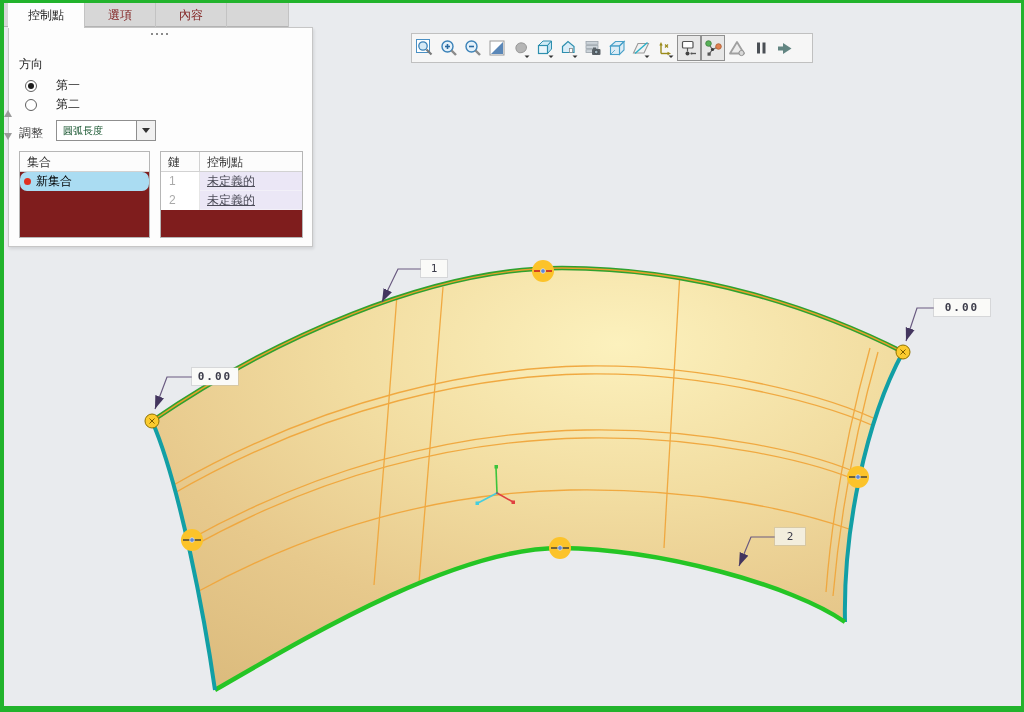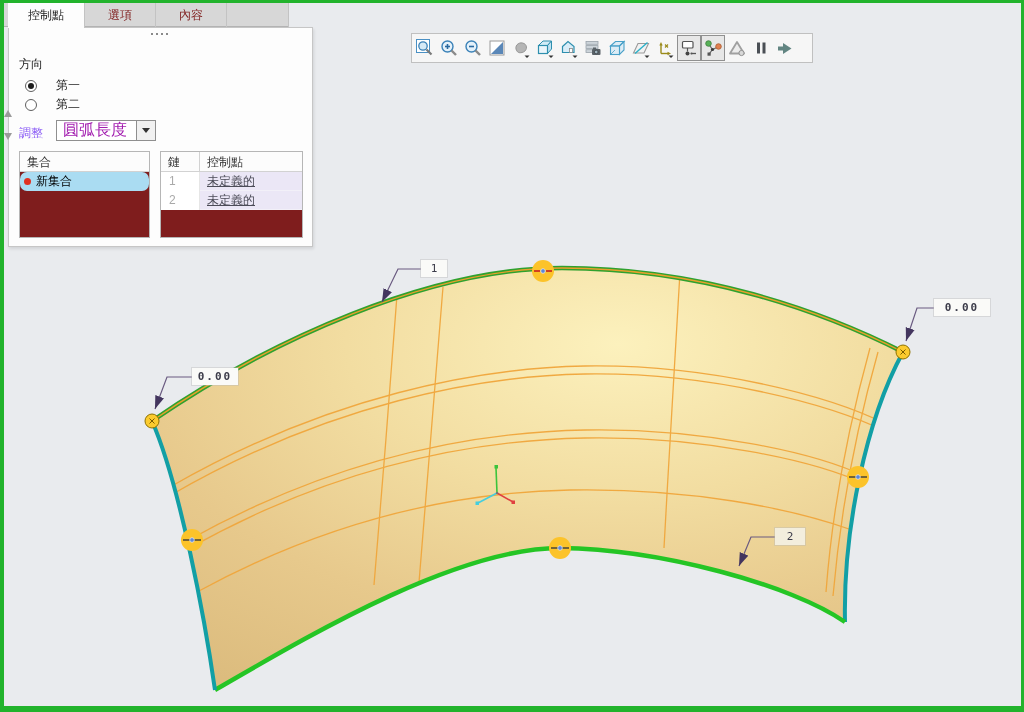--- a/index.html
+++ b/index.html
@@ -23,24 +23,24 @@
 
   
   .panel{position:absolute;left:8px;top:27px;width:305px;height:220px;background:#fdfdfd;
          border:1px solid #c6c6c6;box-sizing:border-box;box-shadow:1px 2px 3px rgba(0,0,0,.10);z-index:20;}
   .dots{position:absolute;left:142px;top:5px;display:flex;gap:3px;}
   .dots i{width:2px;height:2px;background:#8a8a8a;display:block;}
   .dir-label{position:absolute;left:10px;top:28px;font-size:12px;color:#222;}
   .radio-row{position:absolute;left:16px;display:flex;align-items:center;gap:19px;font-size:12px;color:#222;}
   .radio{width:12px;height:12px;border:1px solid #5f5f5f;border-radius:50%;background:#fff;position:relative;box-sizing:border-box;}
   .radio.sel::after{content:"";position:absolute;left:2px;top:2px;width:6px;height:6px;background:#1c1c1c;border-radius:50%;}
-  .adjust-label{position:absolute;left:10px;top:97px;font-size:12px;color:#8b5cf6;}
+  .adjust-label{position:absolute;left:10px;top:97px;font-size:12px;color:#404040;}
   .combo{position:absolute;left:47px;top:92px;width:100px;height:21px;border:1px solid #8f8f8f;background:#fff;
          display:flex;align-items:center;box-sizing:border-box;}
-  .combo-text{flex:1;font-size:16px;color:#a21caf;padding-left:6px;white-space:nowrap;overflow:hidden;}
+  .combo-text{flex:1;font-size:10px;color:#14532d;padding-left:6px;white-space:nowrap;overflow:hidden;}
   .combo-btn{width:18px;height:100%;border-left:1px solid #8f8f8f;background:#f1f1f1;
              display:flex;align-items:center;justify-content:center;}
   .caret-down{width:0;height:0;border-left:4px solid transparent;border-right:4px solid transparent;border-top:5px solid #333;}
 
   .stable{position:absolute;border:1px solid #b6b6b6;background:#7f1d1d;box-sizing:border-box;font-size:12px;}
   .sets{left:10px;top:123px;width:131px;height:87px;}
   .chains{left:151px;top:123px;width:143px;height:87px;}
   .thead{height:20px;line-height:20px;border-bottom:1px solid #d2d2d2;background:#fcfcfc;color:#333;
          display:flex;box-sizing:border-box;}
   .thead .c1{width:39px;border-right:1px solid #d2d2d2;padding-left:7px;box-sizing:border-box;}

